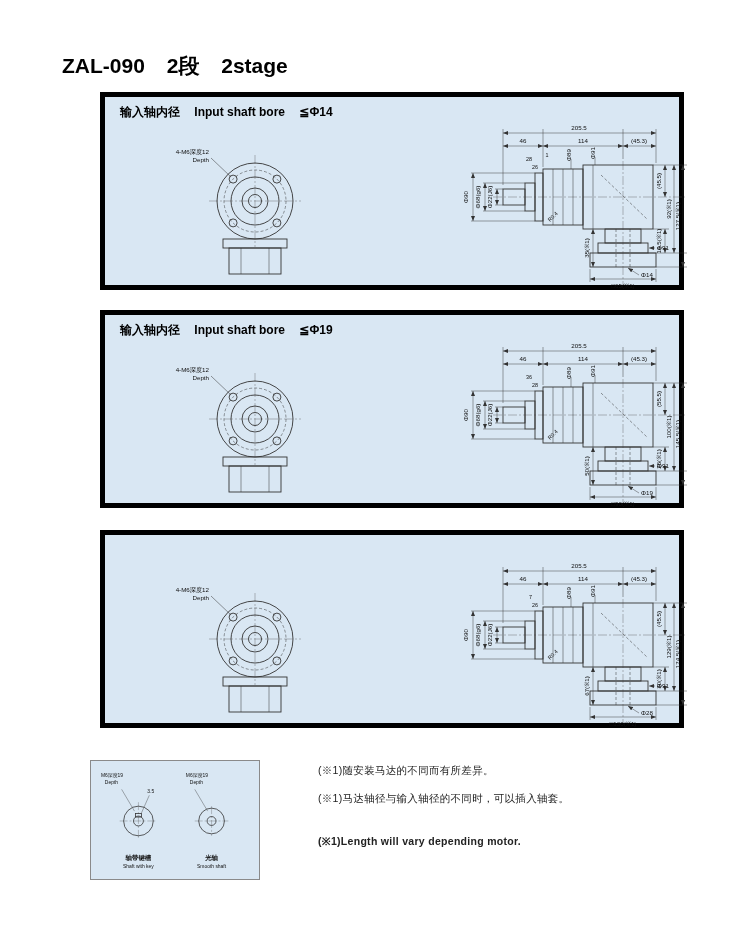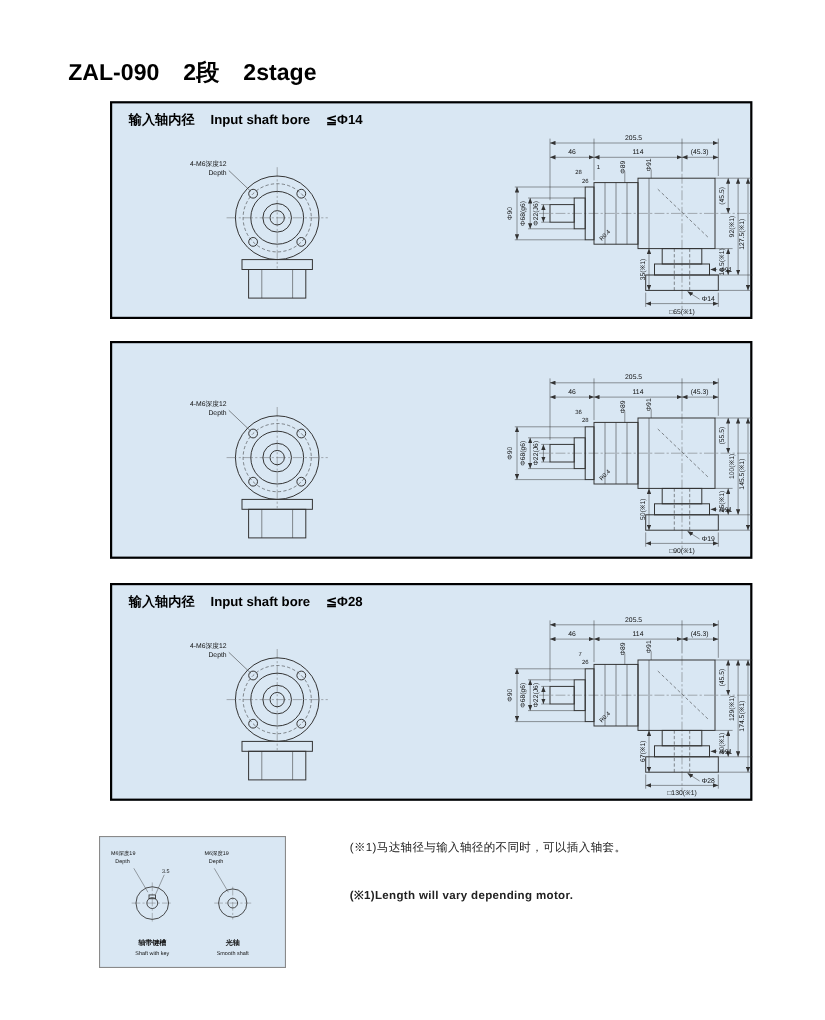--- a/index.html
+++ b/index.html
@@ -5,21 +5,21 @@
   html,body{margin:0;padding:0;}
   body{
     width:750px;height:927px;background:#ffffff;position:relative;
     font-family:"Liberation Sans", sans-serif;
   }
   .page{position:absolute;inset:0;border-radius:17px;}
   .title{position:absolute;left:62px;top:52px;font-size:21px;font-weight:bold;color:#000;}
   .title span{margin-right:16px;}
   .panel{
     position:absolute;left:100px;width:584px;height:198px;
-    background:#d9e7f3;border:2px solid #000000;box-sizing:border-box;
+    background:#d9e7f3;border:5px solid #000000;box-sizing:border-box;
   }
   .panel-header{padding:7px 0 0 15px;font-size:12px;font-weight:bold;color:#000;}
   .panel-header span{margin-right:11px;}
   .panel-drawing{position:absolute;left:0;top:22px;}
   svg text{fill:#111;font-size:6.2px;font-family:"Liberation Sans", sans-serif;}
   svg text.t5{font-size:5.4px;}
   .mini-panel{
     position:absolute;left:90px;top:760px;width:170px;height:120px;
     background:#d9e7f3;border:1px solid #8a8a8a;box-sizing:border-box;
   }
@@ -146,20 +146,25 @@
       <text x="565.5" y="90" transform="rotate(-90 565.5 90)" text-anchor="middle">92(※1)</text>
       <text x="574.5" y="97" transform="rotate(-90 574.5 97)" text-anchor="middle">127.5(※1)</text>
       <text x="536" y="158">Φ14</text>
       <text x="518" y="169" text-anchor="middle">□65(※1)</text>
       <text x="104" y="35" text-anchor="end">4-M6深度12</text>
       <text x="104" y="43" text-anchor="end">Depth</text>
     </svg>
   </section>
 
   <section class="panel" style="top:310px">
+    <div class="panel-header">
+      <span>输入轴内径</span>
+      <span>Input shaft bore</span>
+      <span>≦Φ19</span>
+    </div>
     <svg class="panel-drawing" viewBox="0 0 585 174" width="585" height="174">
       <use href="#gbx"></use>
       <text x="474" y="11" text-anchor="middle">205.5</text>
       <text x="418" y="24" text-anchor="middle">46</text>
       <text x="478" y="24" text-anchor="middle">114</text>
       <text x="534" y="24" text-anchor="middle">(45.3)</text>
       <text x="427" y="42" text-anchor="end" class="t5">36</text>
       <text x="433" y="50" text-anchor="end" class="t5">28</text>
       <text x="466" y="36" transform="rotate(-90 466 36)" text-anchor="middle">Φ89</text>
       <text x="490" y="34" transform="rotate(-90 490 34)" text-anchor="middle">Φ91</text>
@@ -174,25 +179,20 @@
       <text x="565.5" y="90" transform="rotate(-90 565.5 90)" text-anchor="middle">100(※1)</text>
       <text x="574.5" y="97" transform="rotate(-90 574.5 97)" text-anchor="middle">145.5(※1)</text>
       <text x="536" y="158">Φ19</text>
       <text x="518" y="169" text-anchor="middle">□90(※1)</text>
       <text x="104" y="35" text-anchor="end">4-M6深度12</text>
       <text x="104" y="43" text-anchor="end">Depth</text>
     </svg>
   </section>
 
   <section class="panel" style="top:530px">
-    <div class="panel-header">
-      <span>输入轴内径</span>
-      <span>Input shaft bore</span>
-      <span>≦Φ28</span>
-    </div>
     <svg class="panel-drawing" viewBox="0 0 585 174" width="585" height="174">
       <use href="#gbx"></use>
       <text x="474" y="11" text-anchor="middle">205.5</text>
       <text x="418" y="24" text-anchor="middle">46</text>
       <text x="478" y="24" text-anchor="middle">114</text>
       <text x="534" y="24" text-anchor="middle">(45.3)</text>
       <text x="427" y="42" text-anchor="end" class="t5">7</text>
       <text x="433" y="50" text-anchor="end" class="t5">26</text>
       <text x="466" y="36" transform="rotate(-90 466 36)" text-anchor="middle">Φ89</text>
       <text x="490" y="34" transform="rotate(-90 490 34)" text-anchor="middle">Φ91</text>
@@ -237,17 +237,18 @@
       <text x="96" y="16">M6深度19</text>
       <text x="100" y="23">Depth</text>
       <text x="48" y="99" text-anchor="middle" class="cap">轴带键槽</text>
       <text x="48" y="108" text-anchor="middle">Shaft with key</text>
       <text x="122" y="99" text-anchor="middle" class="cap">光轴</text>
       <text x="122" y="108" text-anchor="middle">Smooth shaft</text>
     </svg>
   </section>
 
   <div class="notes">
+    <p class="note">(※1)随安装马达的不同而有所差异。</p>
     <p class="note">(※1)马达轴径与输入轴径的不同时，可以插入轴套。</p>
     <p class="note gap">(※1)Length will vary depending motor.</p>
   </div>
 
 </div>
 
 </body></html>

